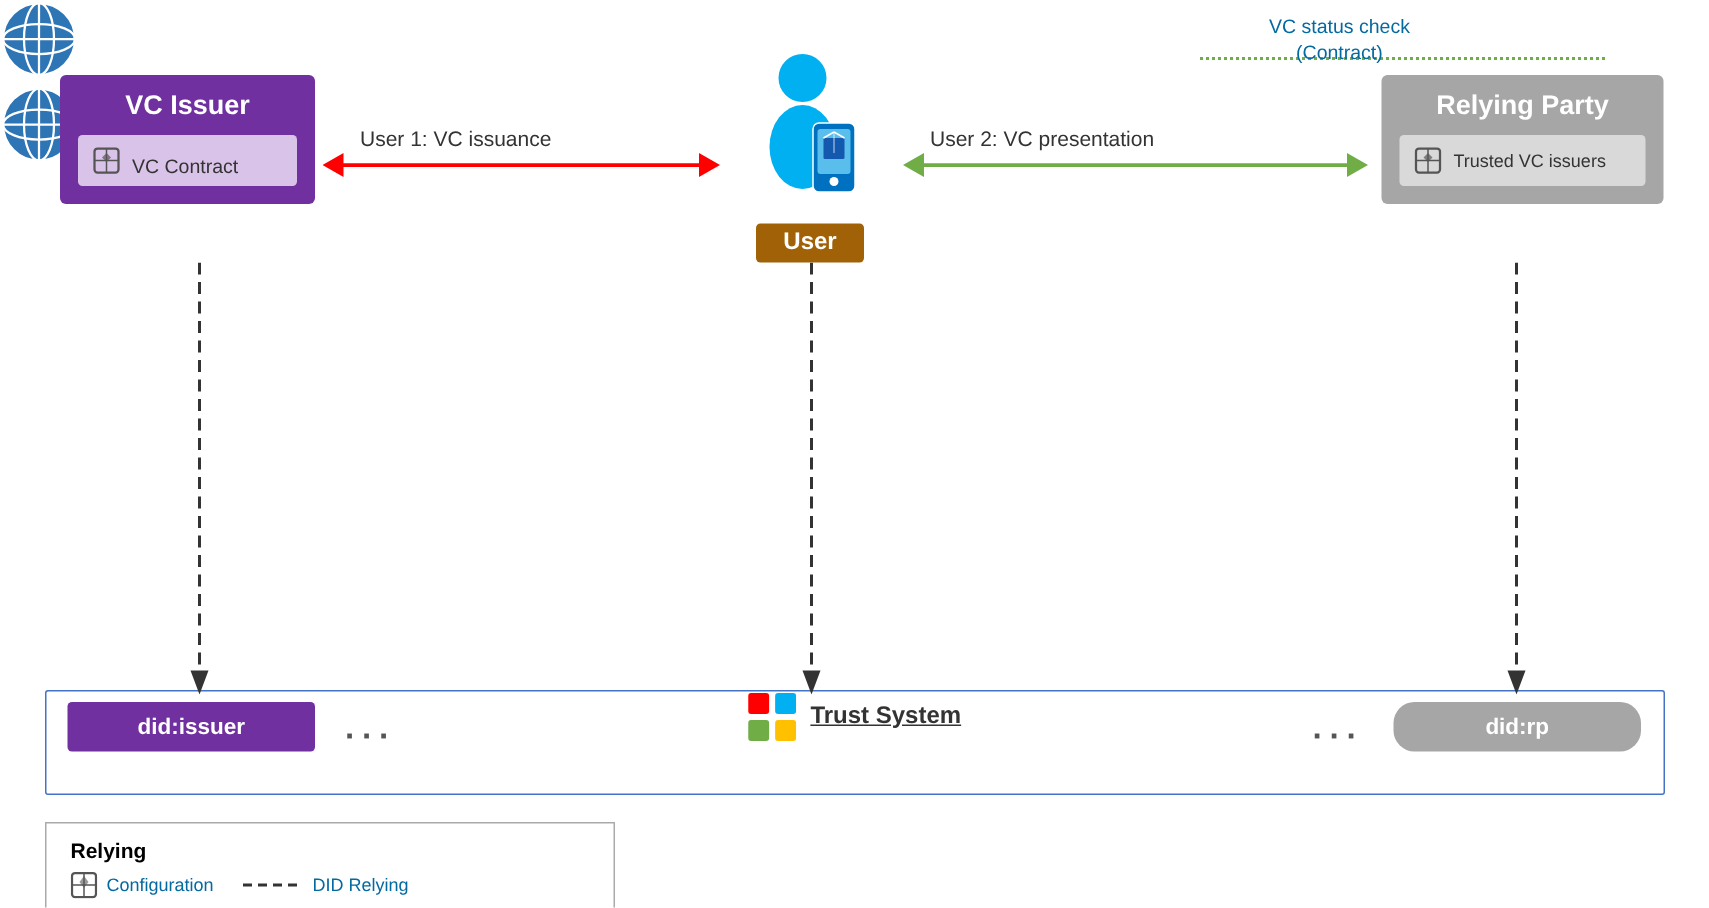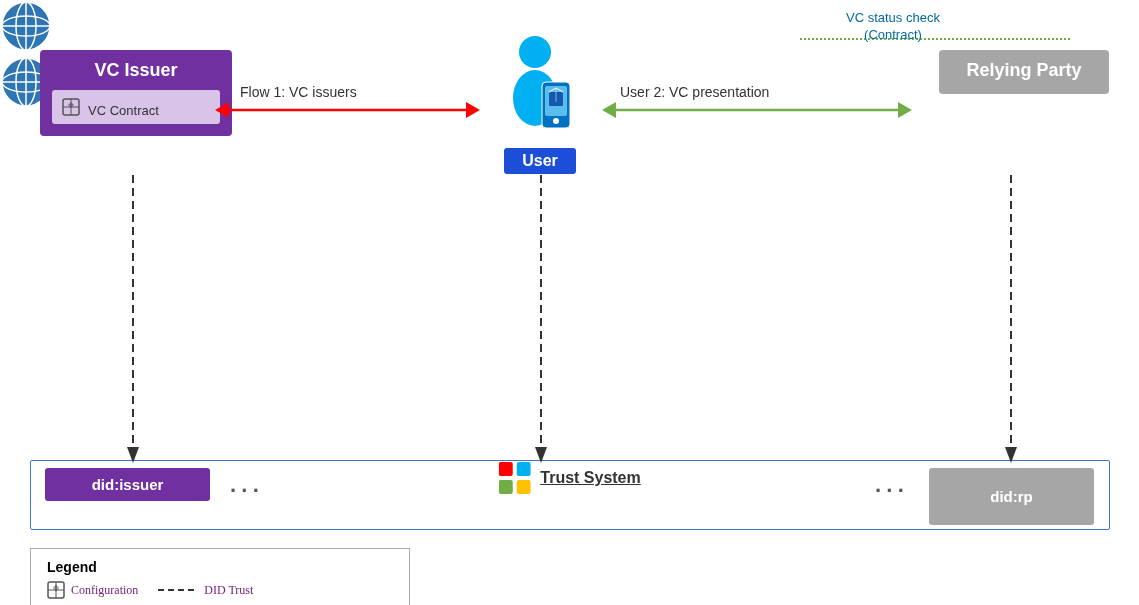--- a/index.html
+++ b/index.html
@@ -29,21 +29,21 @@
       border: 1.5px solid #4472C4;
       background: #fff;
       border-radius: 2px;
     }
 
     
     .vc-issuer-block {
       position: absolute;
       left: 40px;
       top: 50px;
-      width: 192px;
+      width: 170px;
       background: #7030A0;
       border-radius: 4px;
       padding: 10px 12px 12px 12px;
       text-align: center;
     }
     .vc-issuer-title {
       color: #fff;
       font-weight: bold;
       font-size: 18px;
       line-height: 1.2;
@@ -61,21 +61,21 @@
       font-size: 13px;
       color: #333;
       font-weight: 500;
     }
 
     
     .relying-party-block {
       position: absolute;
       right: 30px;
       top: 50px;
-      width: 170px;
+      width: 188px;
       background: #A6A6A6;
       border-radius: 4px;
       padding: 10px 12px 12px 12px;
       text-align: center;
     }
     .relying-party-title {
       color: #fff;
       font-weight: bold;
       font-size: 18px;
       line-height: 1.2;
@@ -107,21 +107,21 @@
 
     
     .user-area {
       position: absolute;
       left: 480px;
       top: 30px;
       width: 120px;
       text-align: center;
     }
     .user-label {
-      background: #1d4ed8;
+      background: #a16207;
       color: #fff;
       font-weight: bold;
       font-size: 16px;
       padding: 4px 18px;
       border-radius: 3px;
       margin-top: 2px;
       display: inline-block;
     }
 
     
@@ -139,22 +139,22 @@
       text-align: center;
     }
     .did-rp-box {
       position: absolute;
       right: 45px;
       top: 468px;
       background: #A6A6A6;
       color: #fff;
       font-weight: bold;
       font-size: 15px;
-      padding: 20px 20px;
-      border-radius: 3px;
+      padding: 8px 20px;
+      border-radius: 14px;
       width: 165px;
       text-align: center;
     }
     .trust-system-center {
       position: absolute;
       left: 50%;
       top: 462px;
       transform: translateX(-50%);
       display: flex;
       align-items: center;
@@ -202,22 +202,21 @@
       display: flex;
       align-items: center;
       gap: 20px;
       flex-wrap: wrap;
     }
     .legend-item {
       display: flex;
       align-items: center;
       gap: 6px;
       font-size: 12px;
-      color: #701a75;
-      font-family: Liberation Serif, serif;
+      color: #0369a1;
     }
 
     .flow-label {
       position: absolute;
       font-size: 14px;
       font-weight: 500;
       color: #333;
     }
     .flow1-label {
       top: 84px;
@@ -269,20 +268,29 @@
         <line x1="11" y1="3" x2="11" y2="19" stroke="#555" stroke-width="1"></line>
         <line x1="3" y1="11" x2="19" y2="11" stroke="#555" stroke-width="1"></line>
         <polygon points="11,6 14,9 11,12 8,9" fill="#555" opacity="0.7"></polygon>
       </svg>
       <span class="vc-issuer-sub-text">VC Contract</span>
     </div>
   </div>
 
   <div class="relying-party-block">
     <div class="relying-party-title">Relying Party</div>
+    <div class="relying-party-sub">
+      <svg width="22" height="22" viewBox="0 0 22 22">
+        <rect x="3" y="3" width="16" height="16" rx="2" fill="none" stroke="#555" stroke-width="1.5"></rect>
+        <line x1="11" y1="3" x2="11" y2="19" stroke="#555" stroke-width="1"></line>
+        <line x1="3" y1="11" x2="19" y2="11" stroke="#555" stroke-width="1"></line>
+        <polygon points="11,6 14,9 11,12 8,9" fill="#555" opacity="0.7"></polygon>
+      </svg>
+      <span class="relying-party-sub-text">Trusted VC issuers</span>
+    </div>
   </div>
 
   <div class="user-area">
     
     <svg width="120" height="120" viewBox="0 0 120 120">
 
       <circle cx="55" cy="22" r="16" fill="#00B0F0"></circle>
 
       <ellipse cx="55" cy="68" rx="22" ry="28" fill="#00B0F0"></ellipse>
 
@@ -293,21 +301,21 @@
       <rect x="69" y="62" width="14" height="14" rx="1" fill="#0040A0" opacity="0.8"></rect>
       <line x1="69" y1="62" x2="76" y2="58" stroke="#fff" stroke-width="1"></line>
       <line x1="83" y1="62" x2="76" y2="58" stroke="#fff" stroke-width="1"></line>
       <line x1="76" y1="58" x2="76" y2="72" stroke="#fff" stroke-width="1" opacity="0.5"></line>
     </svg>
     <div style="margin-top:-8px;">
       <span class="user-label">User</span>
     </div>
   </div>
 
-  <div class="flow-label flow1-label">Flow 1: VC  issuers</div>
+  <div class="flow-label flow1-label">User 1: VC  issuance</div>
 
   <svg style="position:absolute; top:95px; left:215px;" width="265" height="30">
 
     <polygon points="0,15 14,7 14,23" fill="#FF0000"></polygon>
 
     <line x1="12" y1="15" x2="253" y2="15" stroke="#FF0000" stroke-width="2.5"></line>
 
     <polygon points="265,15 251,7 251,23" fill="#FF0000"></polygon>
   </svg>
 
@@ -350,34 +358,34 @@
       <rect x="18" y="18" width="14" height="14" rx="2" fill="#FFC000"></rect>
     </svg>
     <span>Trust System</span>
   </div>
 
   <div class="dots-right">···</div>
 
   <div class="did-rp-box">did:rp</div>
 
   <div class="legend-box">
-    <div class="legend-title">Legend</div>
+    <div class="legend-title">Relying</div>
     <div class="legend-items">
       <div class="legend-item">
         <svg width="18" height="18" viewBox="0 0 18 18">
           <rect x="1" y="1" width="16" height="16" rx="2" fill="none" stroke="#555" stroke-width="1.5"></rect>
           <line x1="9" y1="1" x2="9" y2="17" stroke="#555" stroke-width="1"></line>
           <line x1="1" y1="9" x2="17" y2="9" stroke="#555" stroke-width="1"></line>
           <polygon points="9,3 12,7 9,11 6,7" fill="#555" opacity="0.6"></polygon>
         </svg>
         <span>Configuration</span>
       </div>
       <div class="legend-item">
         <svg width="40" height="12">
           <line x1="0" y1="6" x2="38" y2="6" stroke="#333" stroke-width="2" stroke-dasharray="6,4"></line>
         </svg>
-        <span>DID Trust</span>
+        <span>DID Relying</span>
       </div>
 
     </div>
   </div>
 
 </div>
 
 </body></html>

